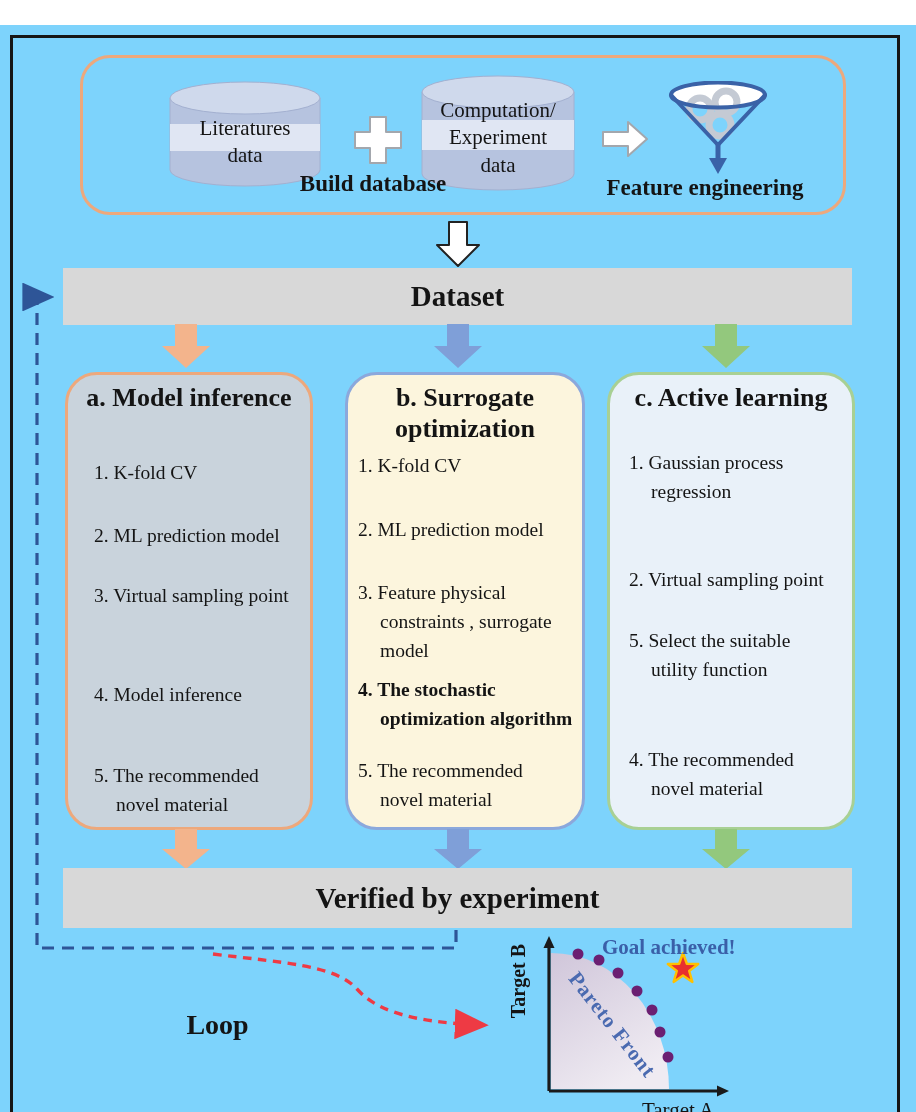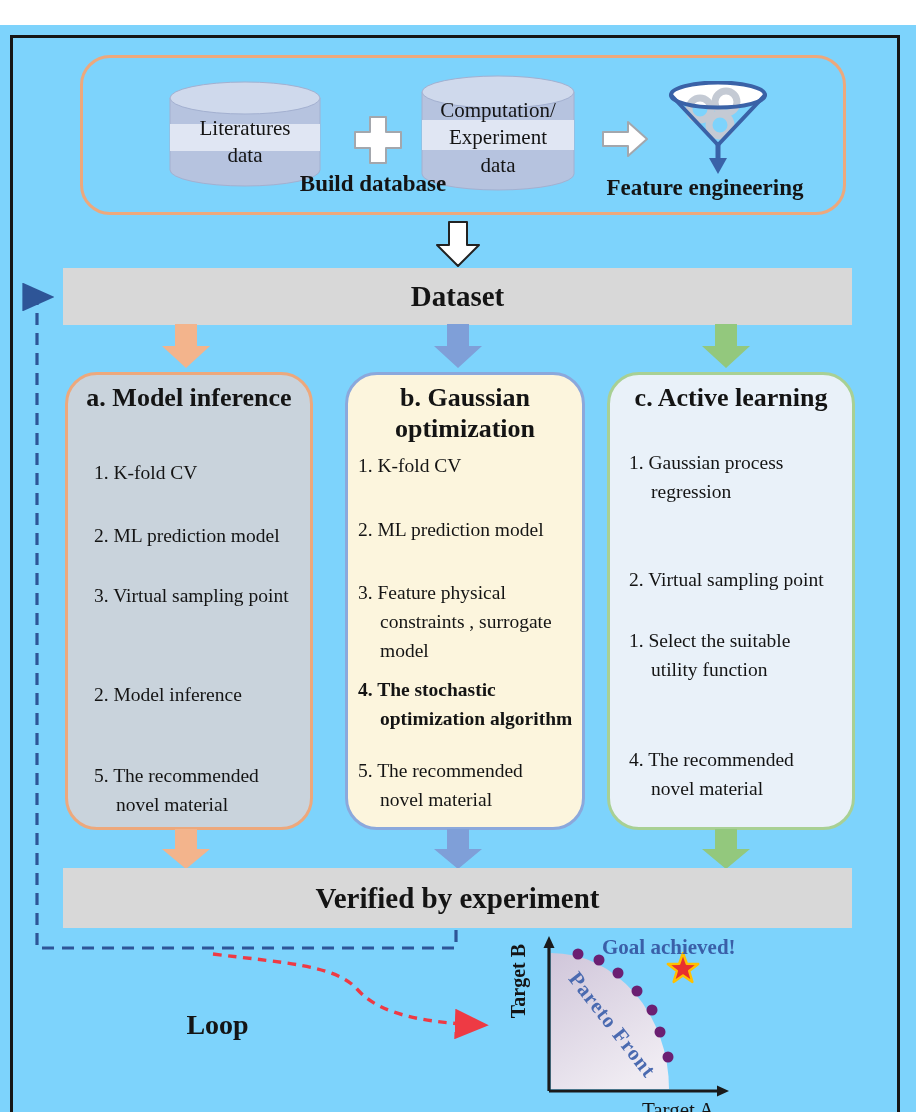--- a/index.html
+++ b/index.html
@@ -131,45 +131,45 @@
     </svg>
   <svg class="abs" style="left:702px;top:299px;" width="48" height="44" viewBox="0 0 48 44">
       <polygon class="fill-green" points="13,0 35,0 35,22 48,22 24,44 0,22 13,22"></polygon>
     </svg>
 
   <div class="flow-box" id="box-a">
     <div class="box-title">a. Model inference</div>
     <div class="item i1">1. K-fold CV</div>
     <div class="item i2">2. ML prediction model</div>
     <div class="item i3">3. Virtual sampling point</div>
-    <div class="item i4">2. Model inference</div>
+    <div class="item i4">4. Model inference</div>
     <div class="item i5">5. The recommended
 novel material</div>
   </div>
 
   <div class="flow-box" id="box-b">
-    <div class="box-title">b. Gaussian
+    <div class="box-title">b. Surrogate
 optimization</div>
     <div class="item i1">1. K-fold CV</div>
     <div class="item i2">2. ML prediction model</div>
     <div class="item i3">3. Feature physical
 constraints , surrogate
 model</div>
     <div class="item i4">4. The stochastic
 optimization algorithm</div>
     <div class="item i5">5. The recommended
 novel material</div>
   </div>
 
   <div class="flow-box" id="box-c">
     <div class="box-title">c. Active learning</div>
     <div class="item i1">1. Gaussian process
 regression</div>
     <div class="item i2">2. Virtual sampling point</div>
-    <div class="item i3">1. Select the suitable
+    <div class="item i3">5. Select the suitable
 utility function</div>
     <div class="item i4">4. The recommended
 novel material</div>
   </div>
 
   <svg class="abs" style="left:162px;top:804px;" width="48" height="40" viewBox="0 0 48 44" preserveAspectRatio="none">
       <polygon class="fill-orange" points="13,0 35,0 35,22 48,22 24,44 0,22 13,22"></polygon>
     </svg>
   <svg class="abs" style="left:434px;top:804px;" width="48" height="40" viewBox="0 0 48 44" preserveAspectRatio="none">
       <polygon class="fill-blue" points="13,0 35,0 35,22 48,22 24,44 0,22 13,22"></polygon>

